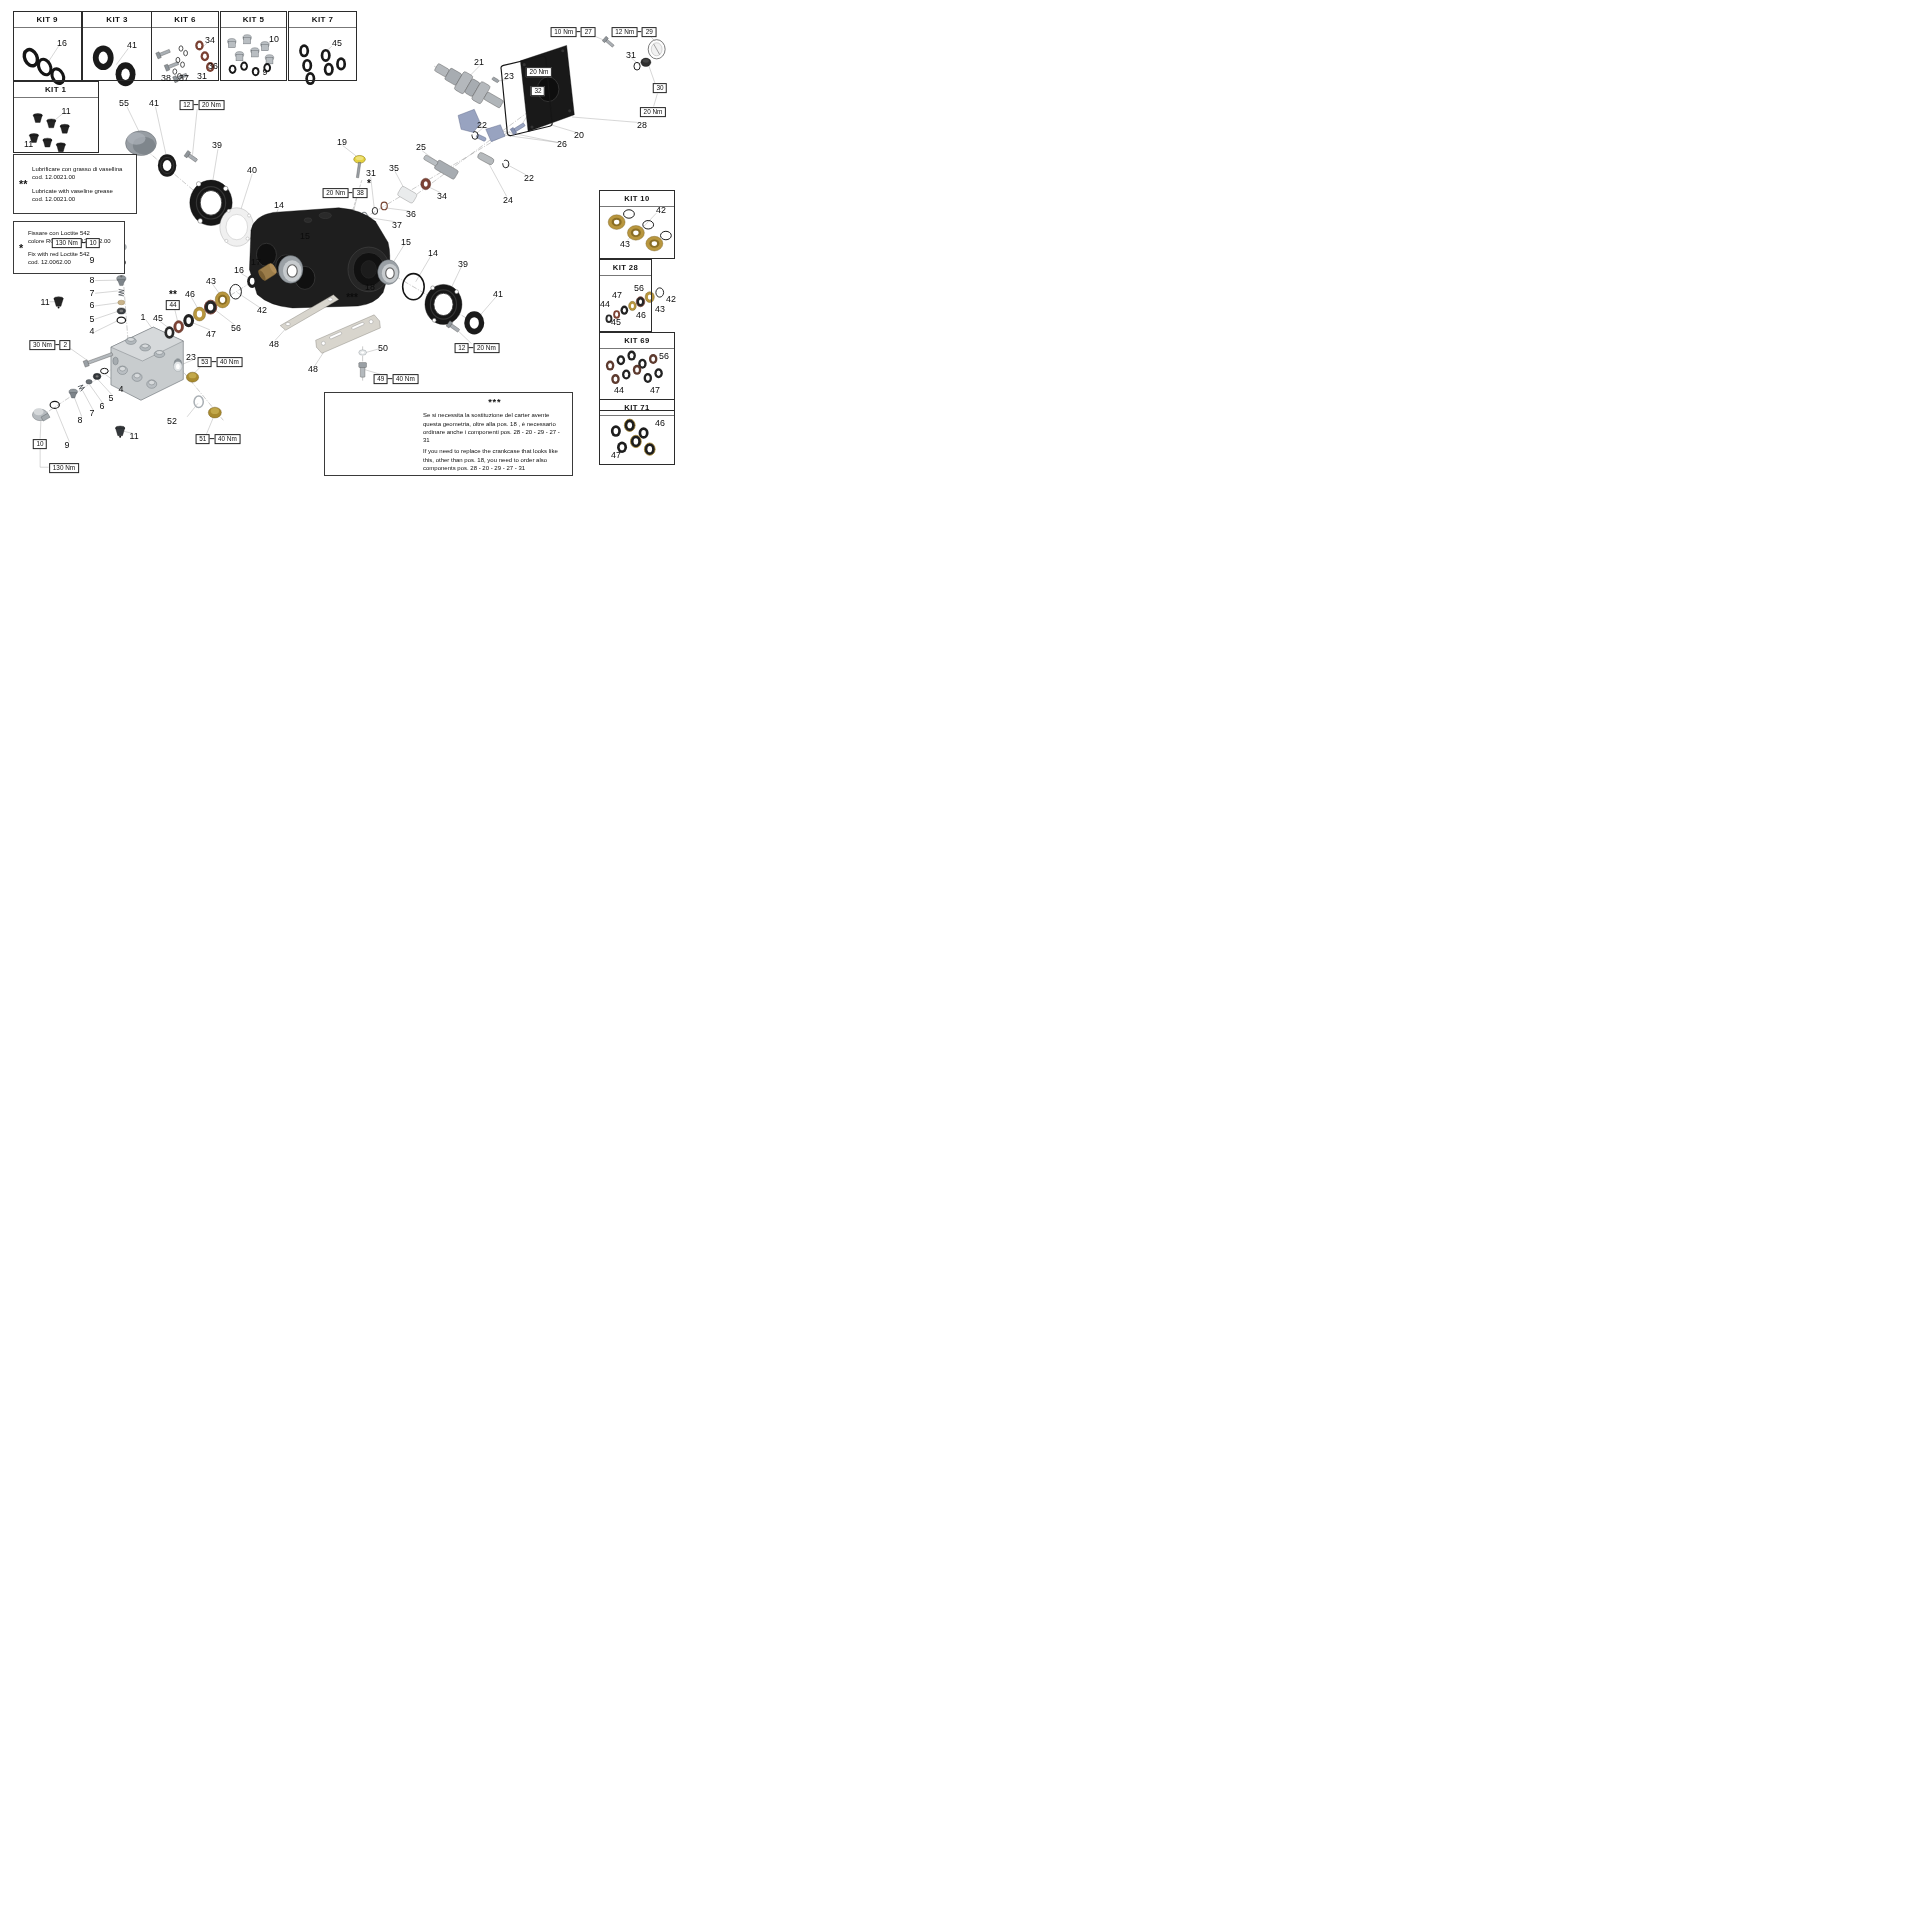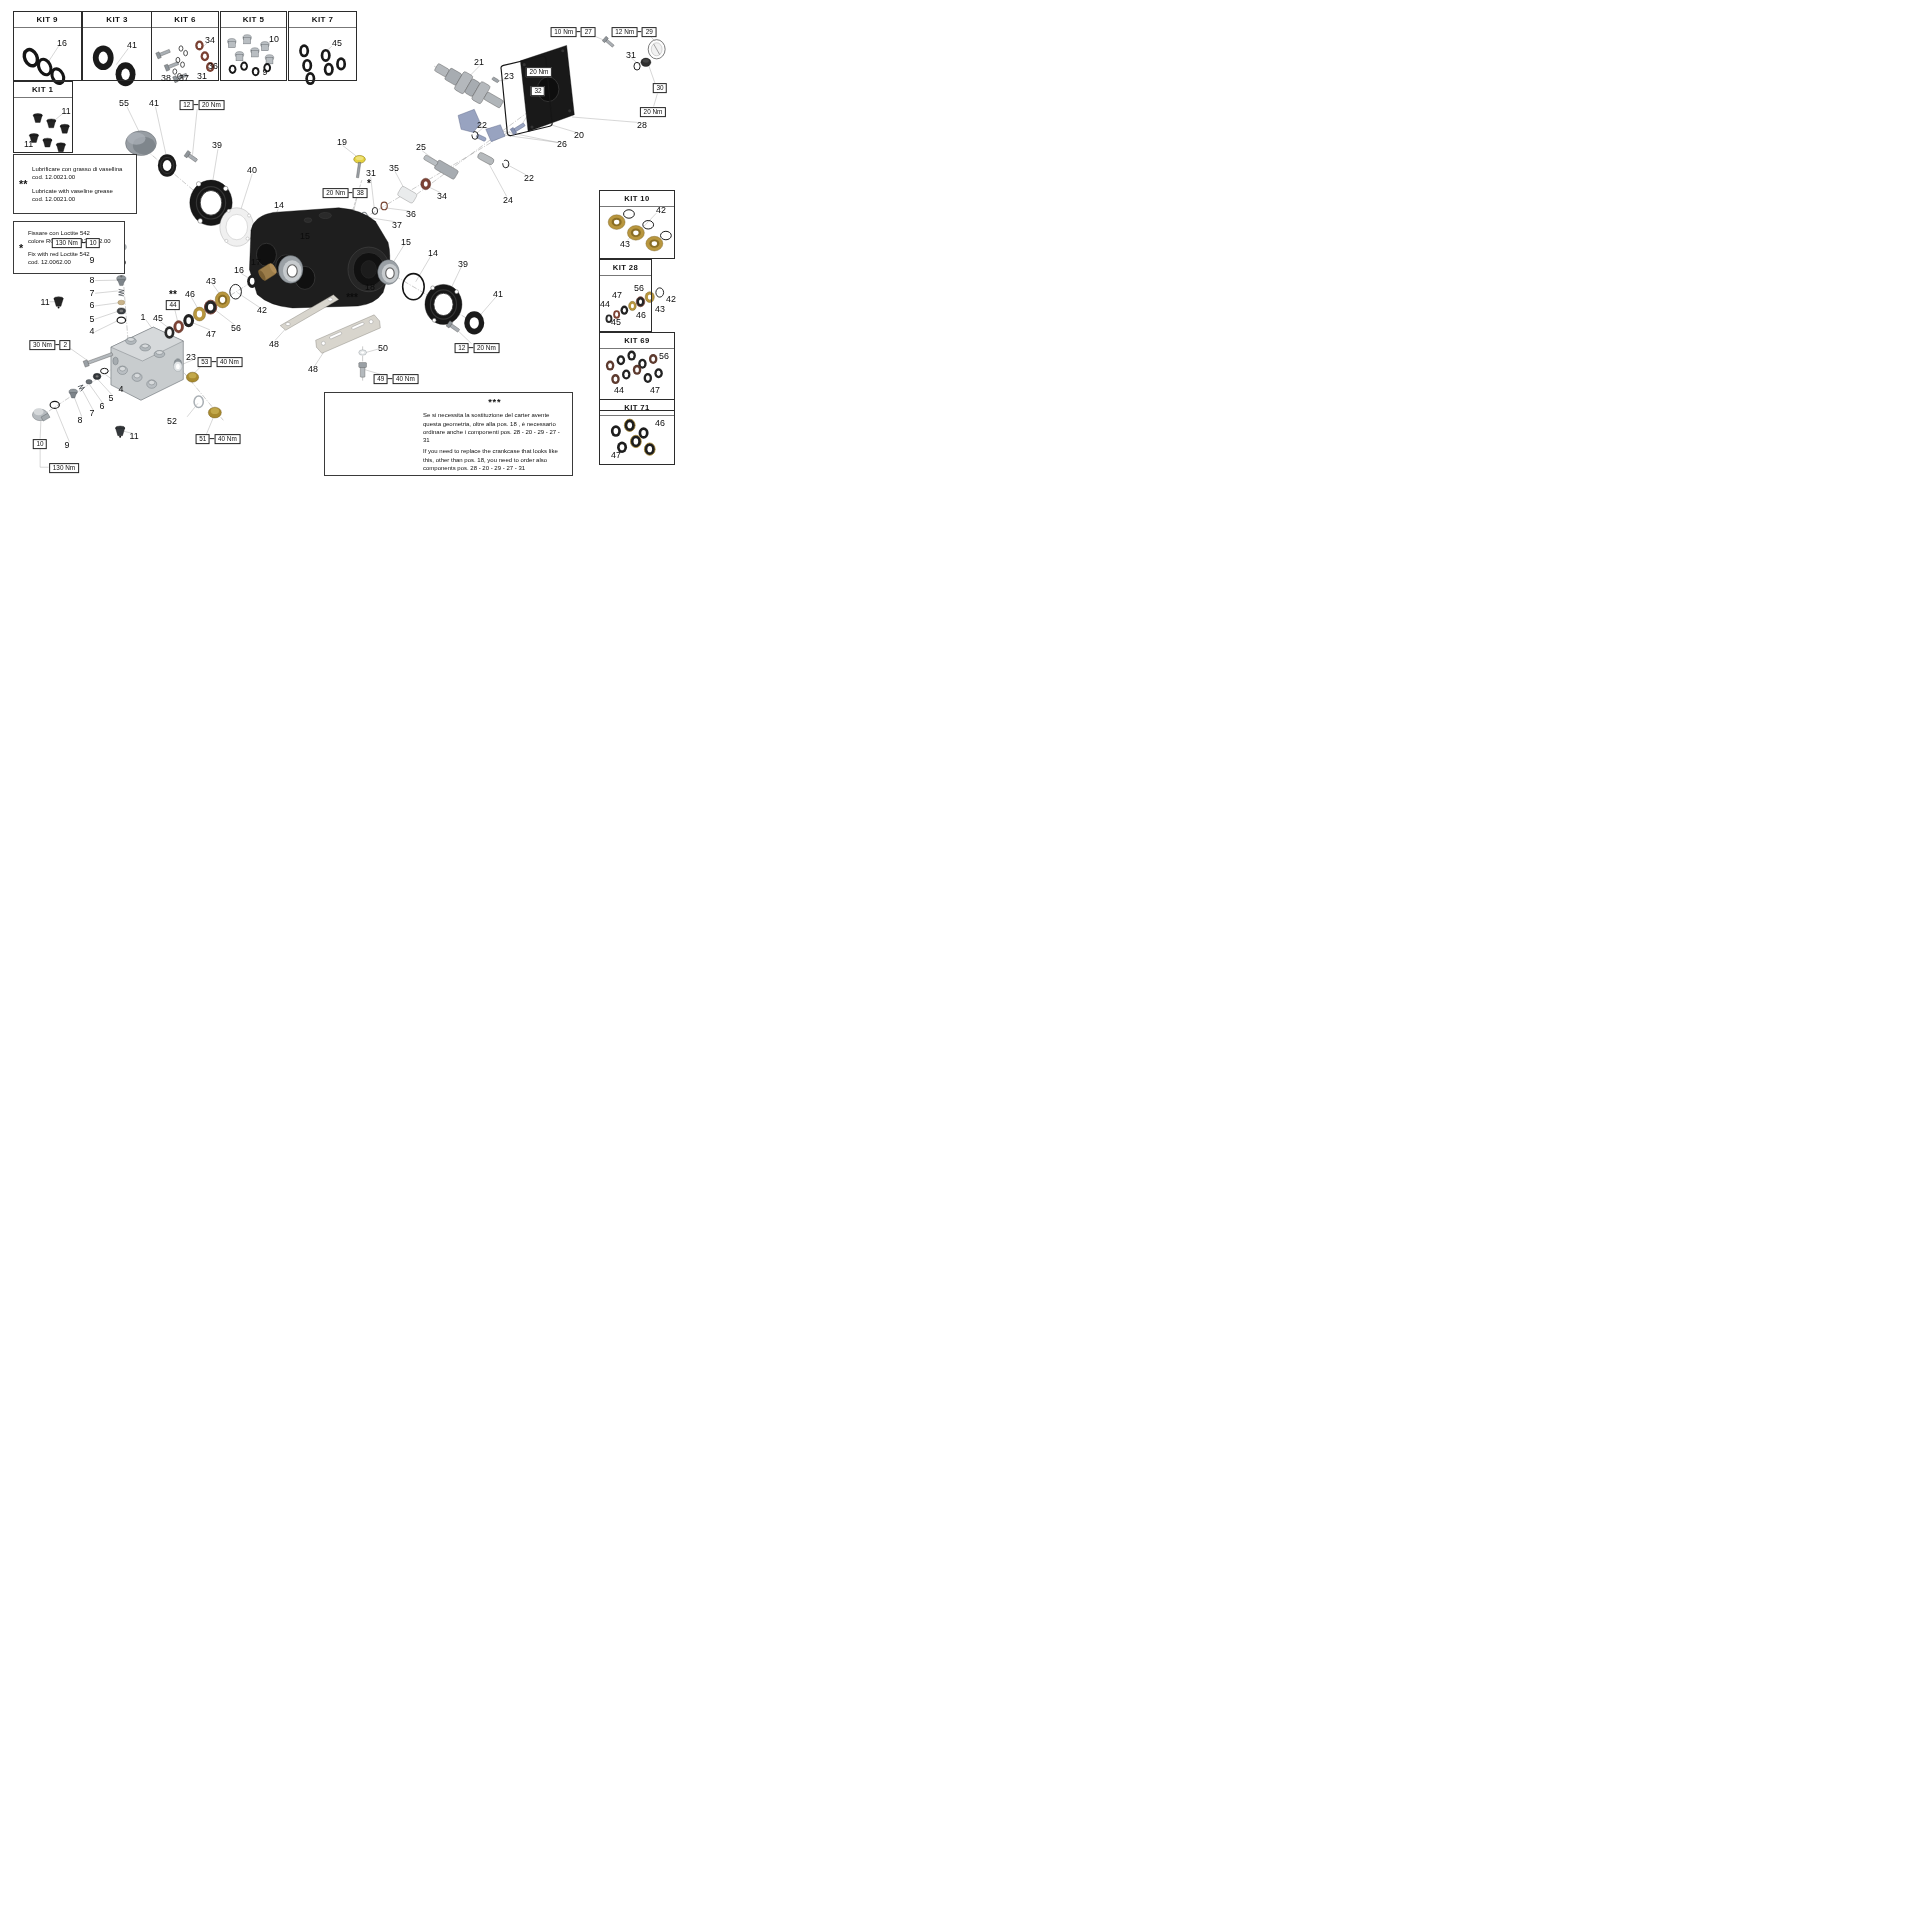--- a/index.html
+++ b/index.html
@@ -653,21 +653,21 @@
   </div>
   <div class="kit-box" style="left:151px;top:10.8px;width:68px;height:70px;">
     <div class="kit-title big">KIT 6</div>
   </div>
   <div class="kit-box" style="left:220px;top:10.8px;width:67px;height:70px;">
     <div class="kit-title big">KIT 5</div>
   </div>
   <div class="kit-box" style="left:288px;top:10.8px;width:69px;height:70px;">
     <div class="kit-title big">KIT 7</div>
   </div>
-  <div class="kit-box" style="left:12.7px;top:81px;width:60px;height:72px;">
+  <div class="kit-box" style="left:12.7px;top:81px;width:86px;height:72px;">
     <div class="kit-title big">KIT 1</div>
   </div>
 
   <div class="kit-box" style="left:599px;top:190px;width:76px;height:69px;">
     <div class="kit-title side">KIT 10</div>
   </div>
   <div class="kit-box" style="left:599px;top:259px;width:53px;height:73px;">
     <div class="kit-title side">KIT 28</div>
   </div>
   <div class="kit-box" style="left:599px;top:332px;width:76px;height:79px;">

